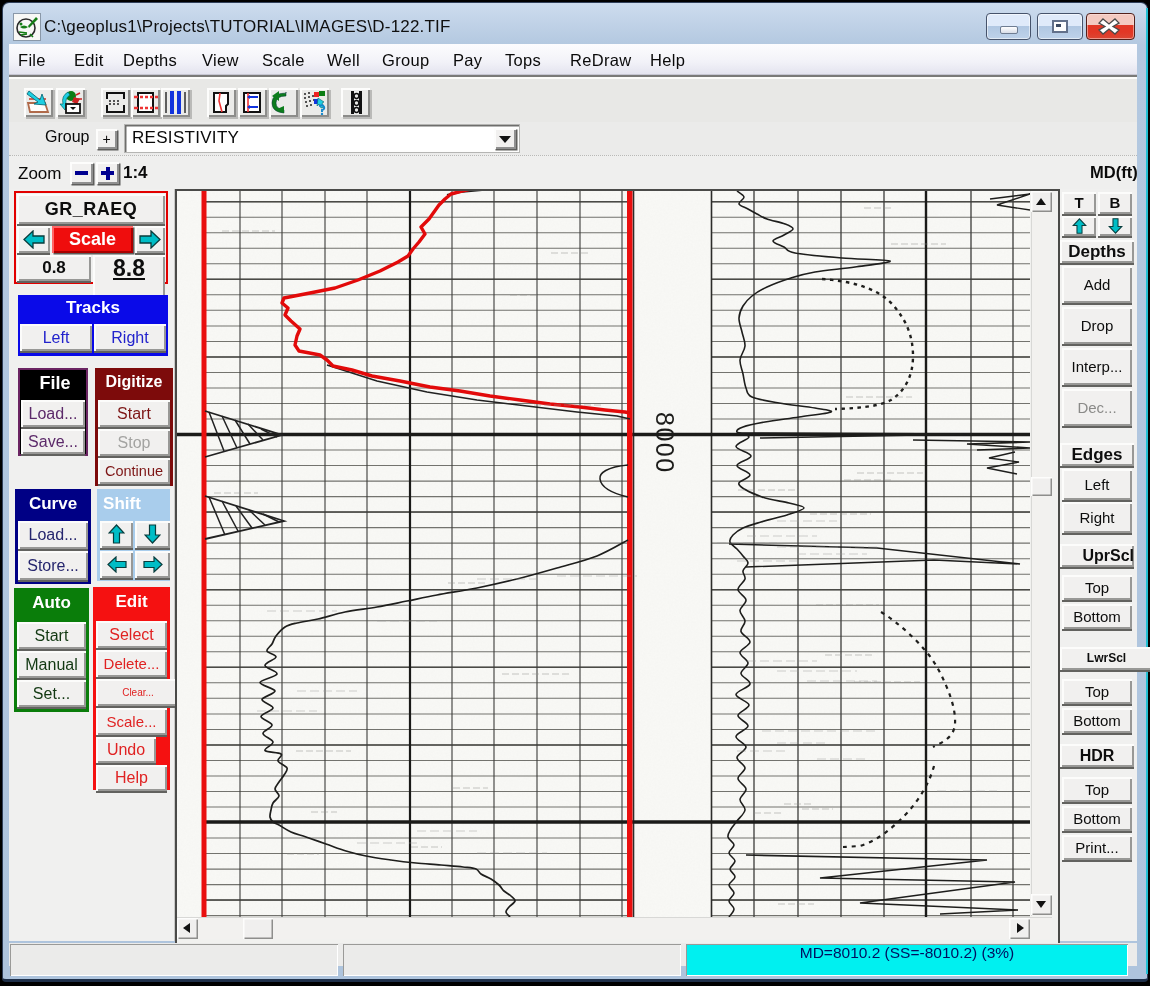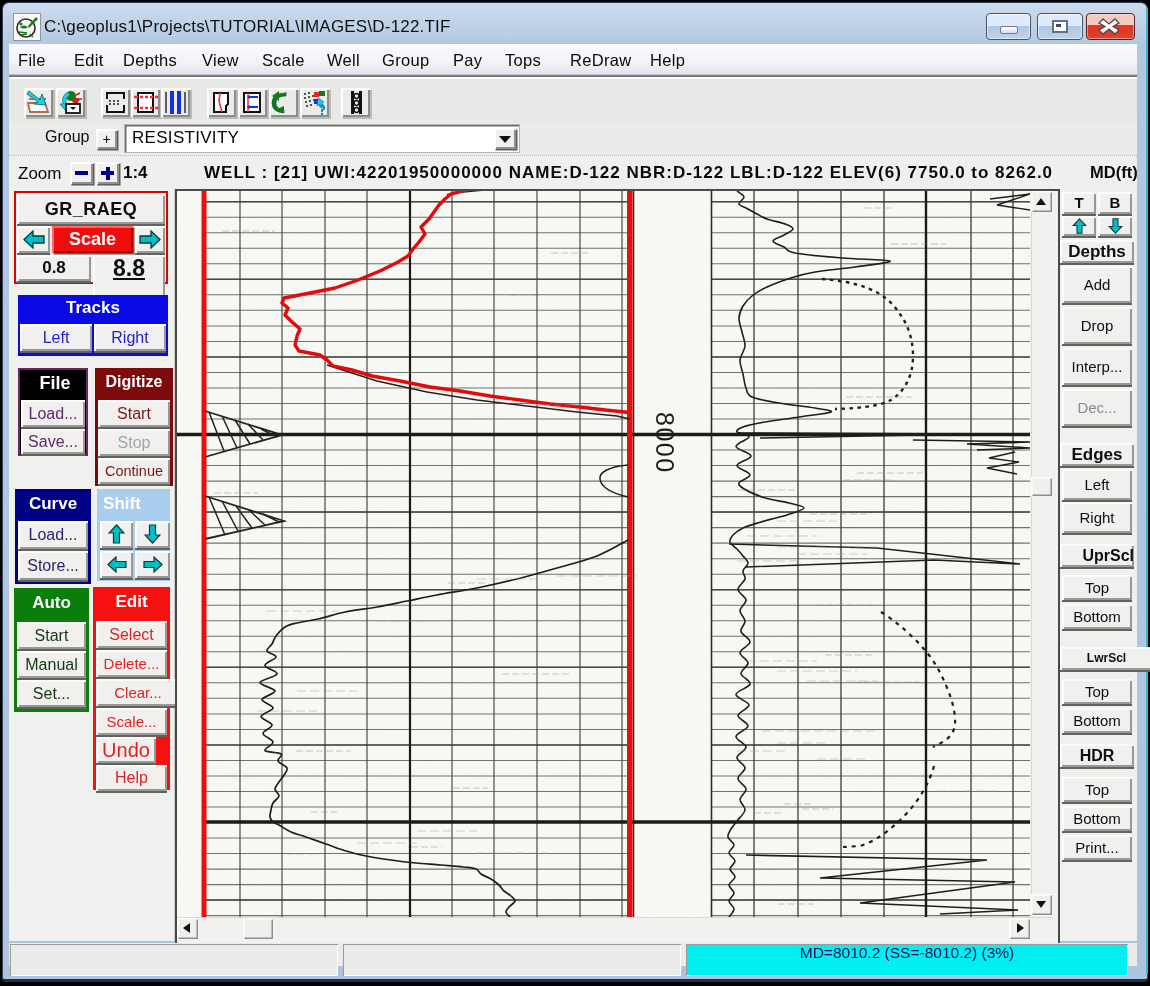--- a/index.html
+++ b/index.html
@@ -196,21 +196,20 @@
 <div id="zoomrow">
  <div style="position:absolute;left:9px;top:8px;font-size:17px;color:#0a0a0a;">Zoom</div>
  <div class="b" style="left:61px;top:6px;width:23px;height:22px;">
    <div style="position:absolute;left:5px;top:9px;width:13px;height:4px;background:#000090;"></div>
  </div>
  <div class="b" style="left:87px;top:6px;width:23px;height:22px;">
    <div style="position:absolute;left:5px;top:9px;width:13px;height:4px;background:#000090;"></div>
    <div style="position:absolute;left:9.5px;top:4.5px;width:4px;height:13px;background:#000090;"></div>
  </div>
  <div style="position:absolute;left:114px;top:7px;font-size:17px;font-weight:bold;color:#0a0a0a;">1:4</div>
- <div style="position:absolute;left:195px;top:7px;font-size:17px;font-weight:bold;color:#0a0a0a;letter-spacing:1.0px;white-space:pre;">WELL : [21] UWI:42201950000000 NAME:D-122 NBR:D-122 LBL:D-122 ELEV(6) 7750.0 to 8262.0</div>
  <div style="position:absolute;left:1081px;top:7px;font-size:16.5px;font-weight:bold;color:#0a0a0a;">MD(ft)</div>
 </div>
 <div id="main">
  <div id="lsb" style="left:0;width:166px;box-shadow:inset -1px 0 0 #c9c9c7;"></div>
  <div id="rsb" style="left:1047px;width:81px;box-shadow:inset 1px 0 0 #96968f;"></div>
  <div class="panel" style="left:5px;top:2px;width:150px;height:89px;border:2px solid #e20000;background:#f0f0ef;"></div>
  <div class="sbtn hd" style="left:8px;top:5px;width:148px;height:30px;font-size:18px;line-height:30px;letter-spacing:0.5px;">GR_RAEQ</div>
  <div class="sbtn" style="left:8px;top:37px;width:33px;height:27px;">
    <svg width="22" height="19" viewBox="0 0 22 19" style="margin-top:4px;">
         <path d="M1 9.5 L10 1 L10 6 L21 6 L21 13 L10 13 L10 18 Z" fill="#00bdc6" stroke="#083c3c" stroke-width="1.3"></path>
@@ -266,23 +265,23 @@
  <div class="panel" style="left:5px;top:399px;width:75px;height:124px;background:#0a7d0a;"></div>
  <div style="position:absolute;left:5px;top:404px;width:75px;text-align:center;color:#fff;font-weight:bold;font-size:17px;">Auto</div>
  <div class="sbtn" style="left:8px;top:433px;width:69px;height:27px;color:#123812;font-size:16px;line-height:27px;">Start</div>
  <div class="sbtn" style="left:8px;top:462px;width:69px;height:27px;color:#123812;font-size:16px;line-height:27px;">Manual</div>
  <div class="sbtn" style="left:8px;top:491px;width:69px;height:27px;color:#123812;font-size:16px;line-height:27px;">Set...</div>
 
  <div class="panel" style="left:84px;top:398px;width:77px;height:203px;background:#f51111;"></div>
  <div style="position:absolute;left:84px;top:403px;width:77px;text-align:center;color:#fff;font-weight:bold;font-size:17px;">Edit</div>
  <div class="sbtn" style="left:87px;top:432px;width:71px;height:27px;color:#e02222;font-size:16px;line-height:27px;">Select</div>
  <div class="sbtn" style="left:87px;top:461px;width:71px;height:27px;color:#e02222;font-size:15px;line-height:27px;">Delete...</div>
- <div class="sbtn" style="left:87px;top:490px;width:84px;height:27px;color:#e02222;font-size:15px;line-height:27px;">Clear...</div>
+ <div class="sbtn" style="left:87px;top:490px;width:84px;height:27px;color:#e02222;font-size:10px;line-height:27px;">Clear...</div>
  <div class="sbtn" style="left:87px;top:519px;width:71px;height:27px;color:#e02222;font-size:15px;line-height:27px;">Scale...</div>
- <div class="sbtn" style="left:87px;top:548px;width:60px;height:26px;color:#e02222;font-size:20px;line-height:26px;">Undo</div>
+ <div class="sbtn" style="left:87px;top:548px;width:60px;height:26px;color:#e02222;font-size:16px;line-height:26px;">Undo</div>
  <div class="sbtn" style="left:87px;top:576px;width:71px;height:26px;color:#e02222;font-size:16px;line-height:26px;">Help</div>
  <div class="sbtn hd" style="left:1053px;top:3px;width:34px;height:22px;font-size:15px;line-height:22px;">T</div>
  <div class="sbtn hd" style="left:1089px;top:3px;width:34px;height:22px;font-size:15px;line-height:22px;">B</div>
  <div class="sbtn" style="left:1053px;top:27px;width:34px;height:20px;">
    <svg width="15" height="16" viewBox="0 0 17 19" style="margin-top:2px;">
         <path d="M8.5 1 L16 9 L11.5 9 L11.5 18 L5.5 18 L5.5 9 L1 9 Z" fill="#00bdc6" stroke="#083c3c" stroke-width="1.2"></path>
       </svg></div>
  <div class="sbtn" style="left:1089px;top:27px;width:34px;height:20px;">
    <svg width="15" height="16" viewBox="0 0 17 19" style="margin-top:2px;">
         <path d="M8.5 18 L1 10 L5.5 10 L5.5 1 L11.5 1 L11.5 10 L16 10 Z" fill="#00bdc6" stroke="#083c3c" stroke-width="1.2"></path>

